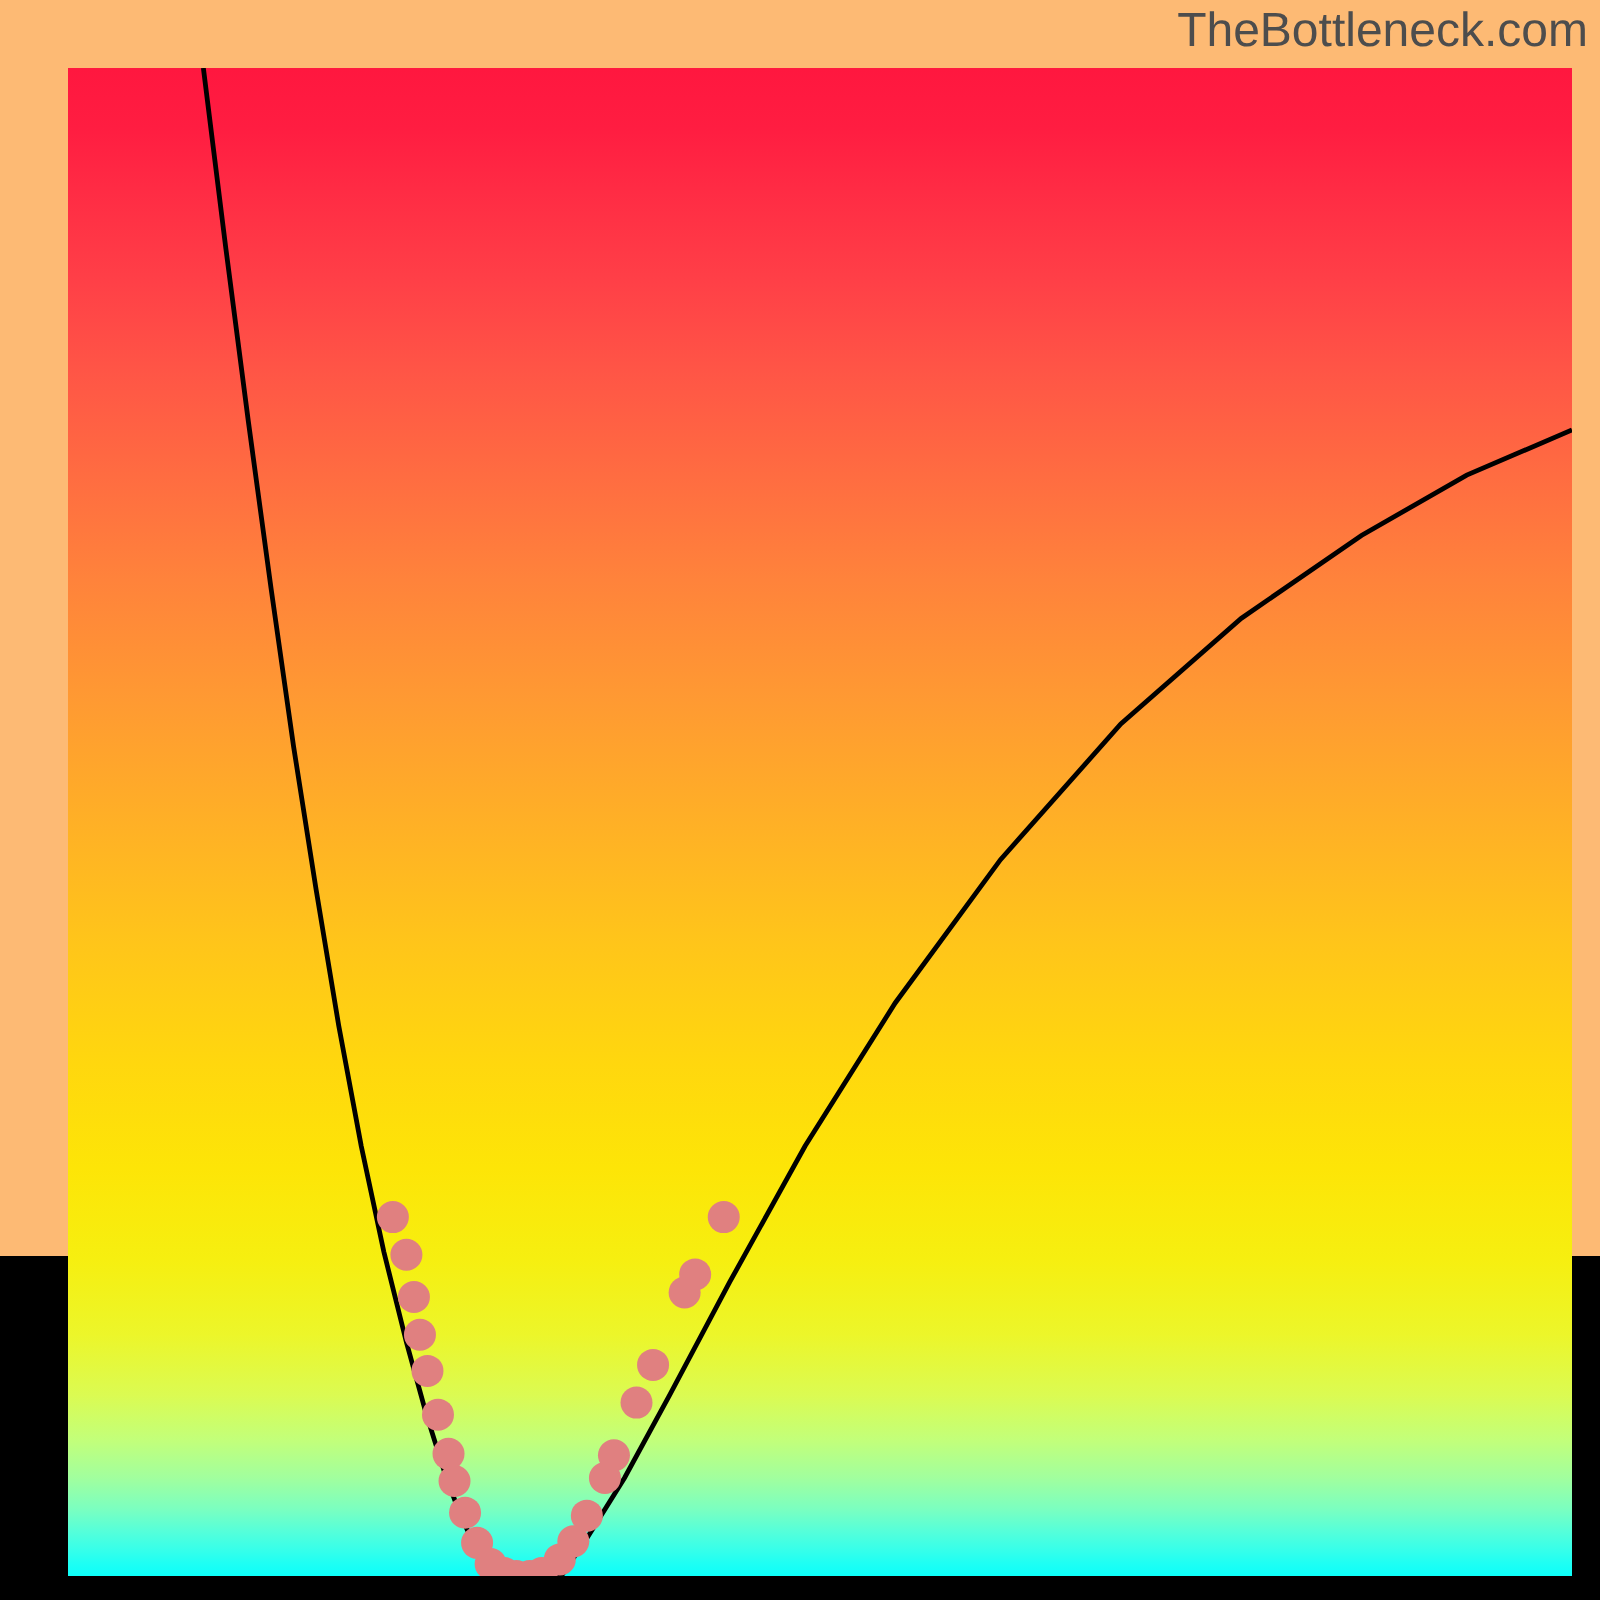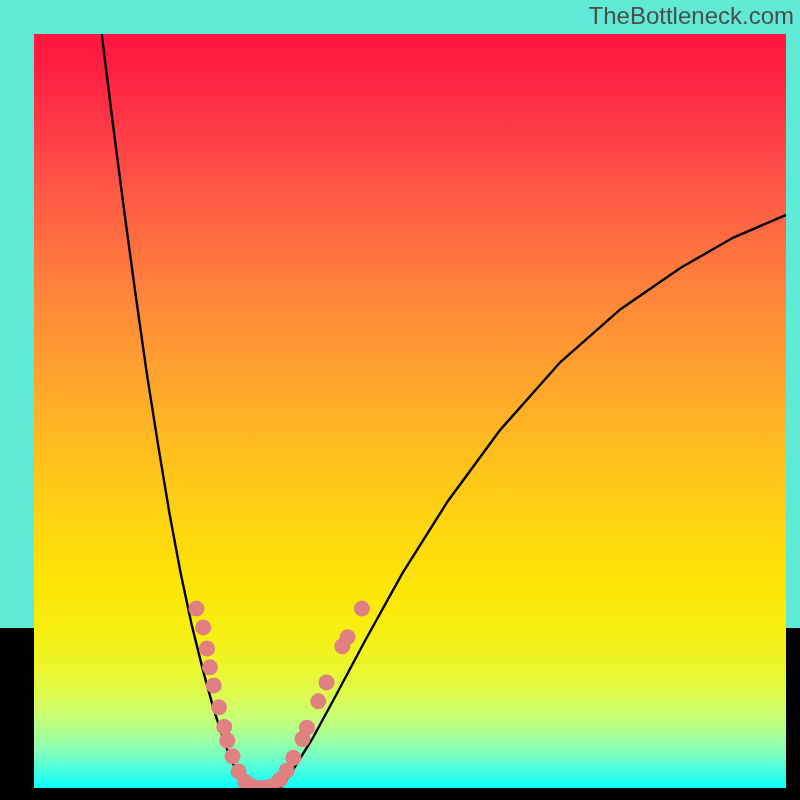--- a/index.html
+++ b/index.html
@@ -10,21 +10,21 @@
     background: #000;
     overflow: hidden;
     font-family: Arial, Helvetica, sans-serif;
   }
   .frame {
     position: absolute;
     left: 0;
     top: 0;
     width: 800px;
     height: 628px;
-    background: #5eead4;
+    background: #fdba74;
   }
   .plot-area {
     position: absolute;
     left: 34px;
     top: 34px;
     width: 752px;
     height: 754px;
   }
   .gradient-bg {
     position: absolute;

